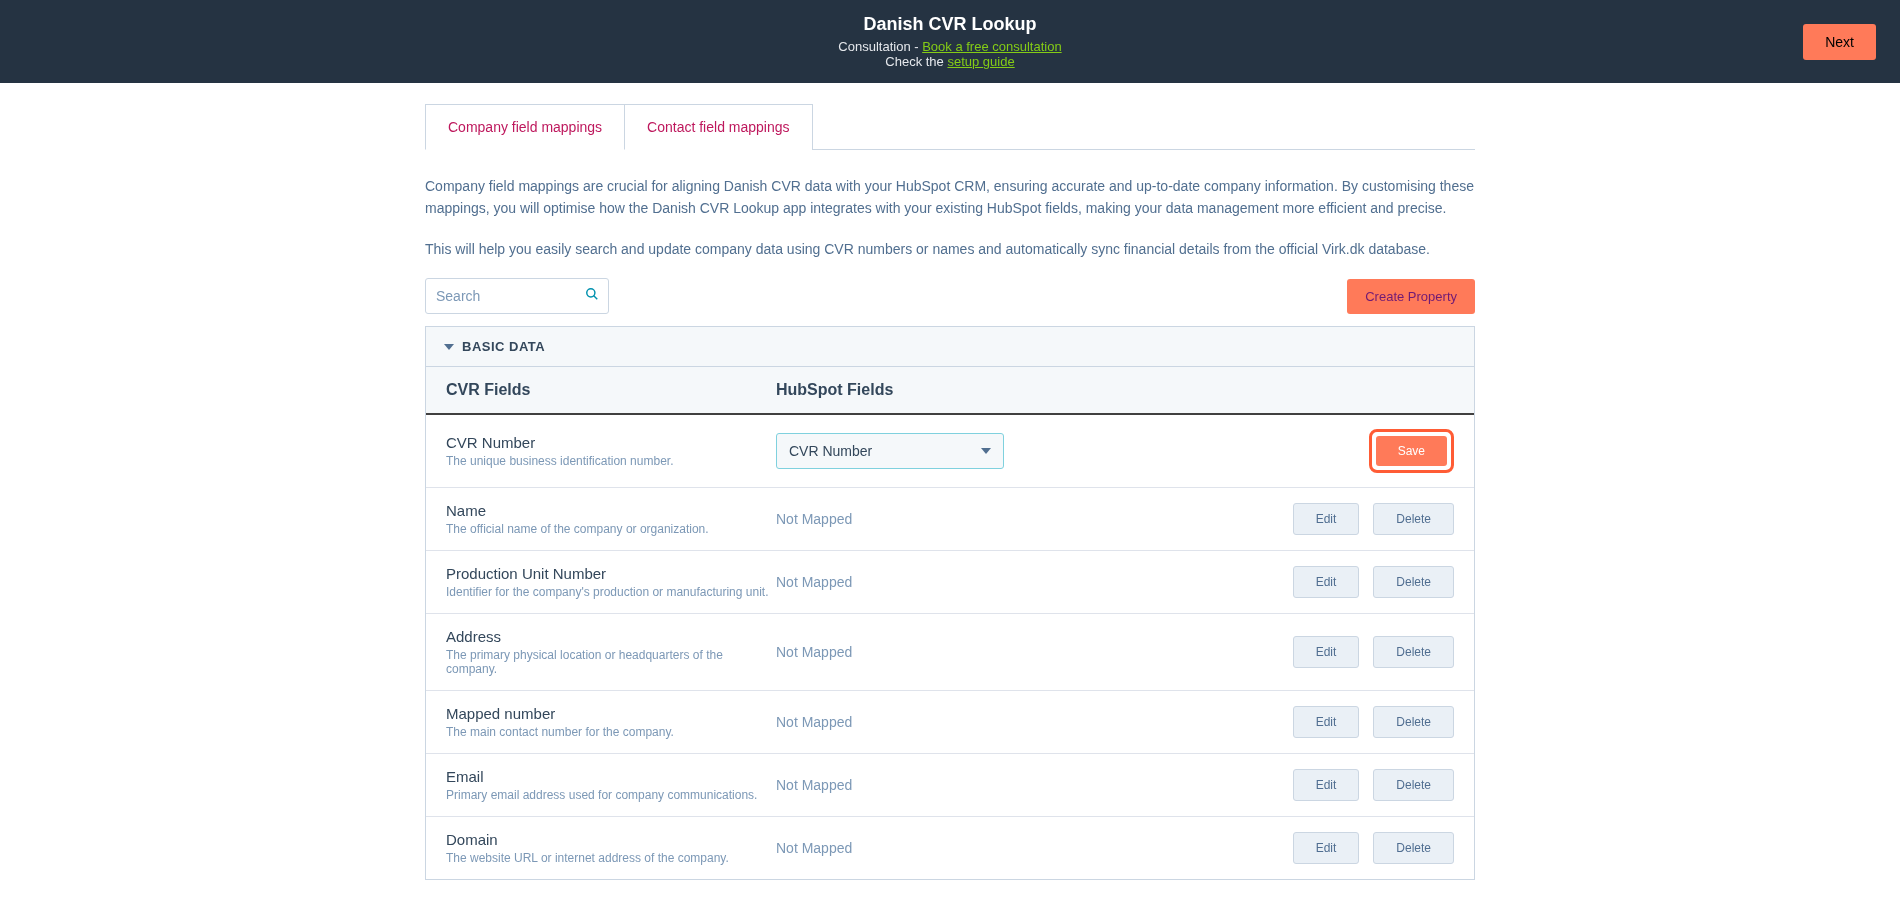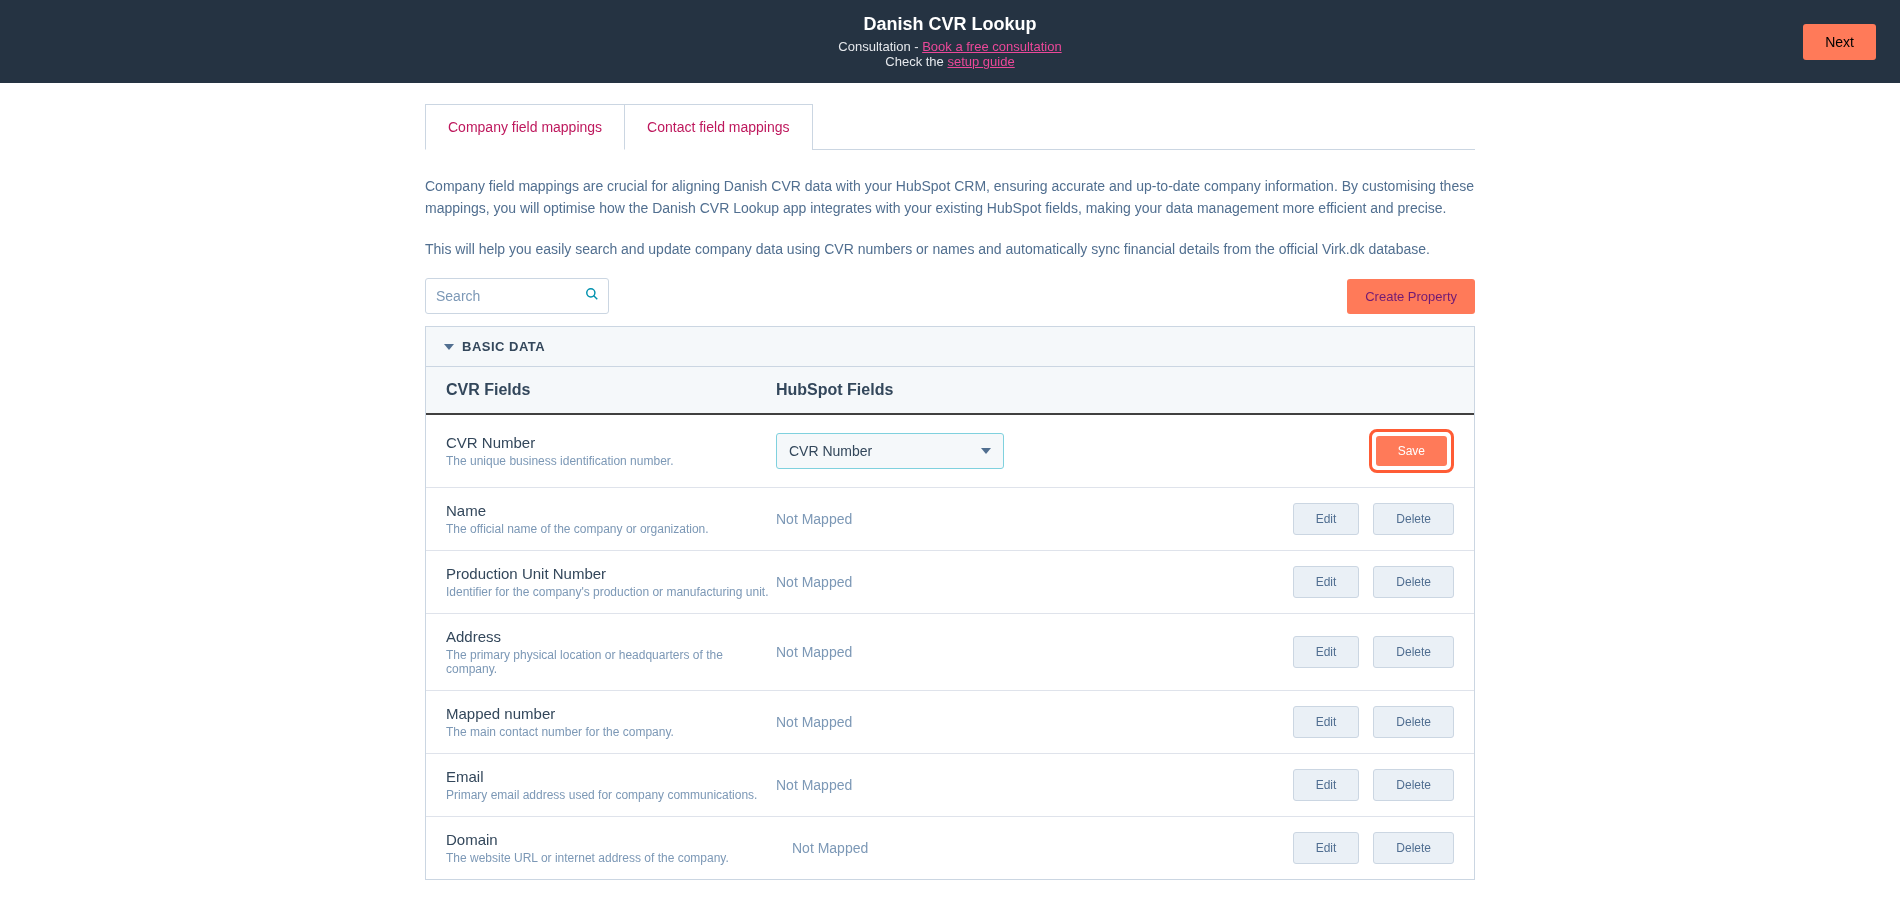--- a/index.html
+++ b/index.html
@@ -1,41 +1,41 @@
 <!DOCTYPE html>
 <html><head>
 <meta charset="utf-8">
 <style>
 * { box-sizing: border-box; margin: 0; padding: 0; }
 body { font-family: -apple-system, BlinkMacSystemFont, "Segoe UI", Helvetica, Arial, sans-serif; background: #fff; color: #33475b; }
 .header { background: #253342; color: #fff; padding: 14px 24px; display: flex; align-items: center; justify-content: center; position: relative; min-height: 78px; }
 .header-center { text-align: center; }
 .header-title { font-size: 18px; font-weight: 700; margin-bottom: 4px; }
 .header-sub { font-size: 13px; font-weight: 400; color: #e5e8ec; }
-.header-sub a { color: #ec4899; text-decoration: underline; }
+.header-sub a { color: #84cc16; text-decoration: underline; }
 .next-btn { position: absolute; right: 24px; top: 50%; transform: translateY(-50%); background: #ff7a59; color: #000000; border: none; border-radius: 3px; padding: 10px 22px; font-size: 14px; font-weight: 500; cursor: pointer; }
 .container { max-width: 1050px; margin: 0 auto; padding-top: 20px; }
 .tabs { display: flex; }
 .tab { border: 1px solid #cbd6e2; border-bottom: none; padding: 14px 22px; font-size: 14px; color: #be185d; cursor: pointer; background: #fff; position: relative; top: 1px; }
 .tab.active { font-weight: 400; border-bottom: 1px solid #fff; }
 .tab + .tab { border-left: none; }
 .tab-divider { border-bottom: 1px solid #cbd6e2; margin-bottom: 25px; }
 .intro { font-size: 14px; color: #516f90; line-height: 1.6; margin-bottom: 18px; }
 .toolbar { display: flex; justify-content: space-between; align-items: center; margin-bottom: 12px; }
 .search-wrap { position: relative; width: 184px; }
 .search-input { width: 100%; border: 1px solid #cbd6e2; border-radius: 3px; padding: 9px 34px 9px 10px; font-size: 14px; color: #7f1d1d; }
 .search-input::placeholder { color: #7c98b6; }
 .search-icon { position: absolute; right: 10px; top: 50%; transform: translateY(-50%); color: #0091ae; }
 .create-btn { background: #ff7a59; color: #701a75; border: none; border-radius: 3px; padding: 10px 18px; font-size: 13px; font-weight: 500; cursor: pointer; }
 .section-header { background: #f5f8fa; border: 1px solid #cbd6e2; padding: 12px 18px; font-size: 13px; font-weight: 700; letter-spacing: 0.5px; color: #33475b; display: flex; align-items: center; }
 .chev { display: inline-block; margin-right: 8px; width: 0; height: 0; border-left: 5px solid transparent; border-right: 5px solid transparent; border-top: 6px solid #516f90; }
 .table { border: 1px solid #cbd6e2; border-top: none; }
 .table-head { display: grid; grid-template-columns: 330px 1fr 340px; padding: 14px 20px; background: #f5f8fa; border-bottom: 2px solid #404040; font-size: 16px; font-weight: 600; color: #33475b; }
 .row { display: grid; grid-template-columns: 330px 1fr 340px; align-items: center; padding: 14px 20px; border-bottom: 1px solid #dfe3eb; }
-.row:last-child { border-bottom: none; gap: 16px; }
+.row:last-child { border-bottom: none; }
 .field-name { font-size: 15px; color: #33475b; font-weight: 400; margin-bottom: 3px; }
 .field-desc { font-size: 12px; color: #7c98b6; }
 .not-mapped { color: #7c98b6; font-size: 14px; }
 .select-box { border: 1px solid #7fd1de; background: #f5f8fa; border-radius: 3px; padding: 9px 12px; width: 228px; font-size: 14px; color: #33475b; display: flex; justify-content: space-between; align-items: center; cursor: pointer; }
 .caret { width: 0; height: 0; border-left: 5px solid transparent; border-right: 5px solid transparent; border-top: 6px solid #516f90; }
 .actions { display: flex; justify-content: flex-end; gap: 14px; }
 .small-btn { background: #eaf0f6; border: 1px solid #cbd6e2; color: #506e91; border-radius: 3px; padding: 8px 22px; font-size: 12px; cursor: pointer; }
 .save-highlight { border: 3px solid #ff5c35; border-radius: 8px; padding: 4px; display: inline-block; }
 .save-btn { background: #ff7a59; color: #fff; border: none; border-radius: 3px; padding: 8px 22px; font-size: 12px; font-weight: 500; cursor: pointer; }
 </style>

